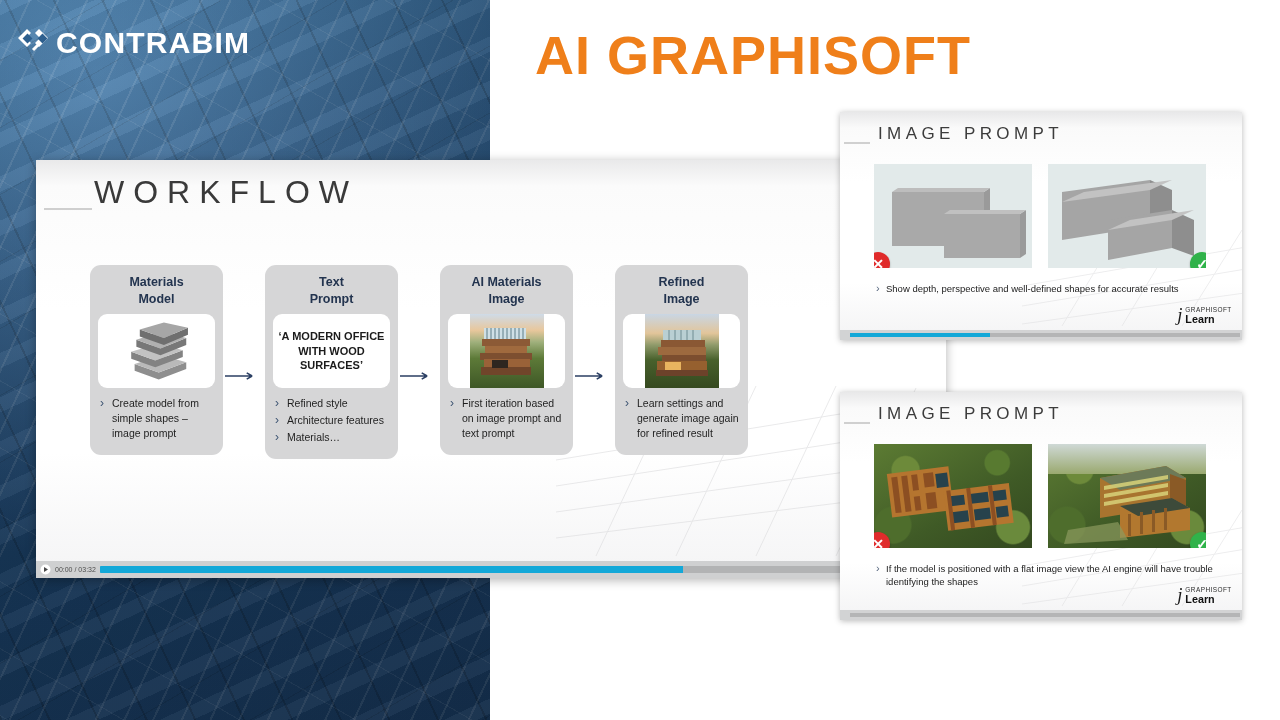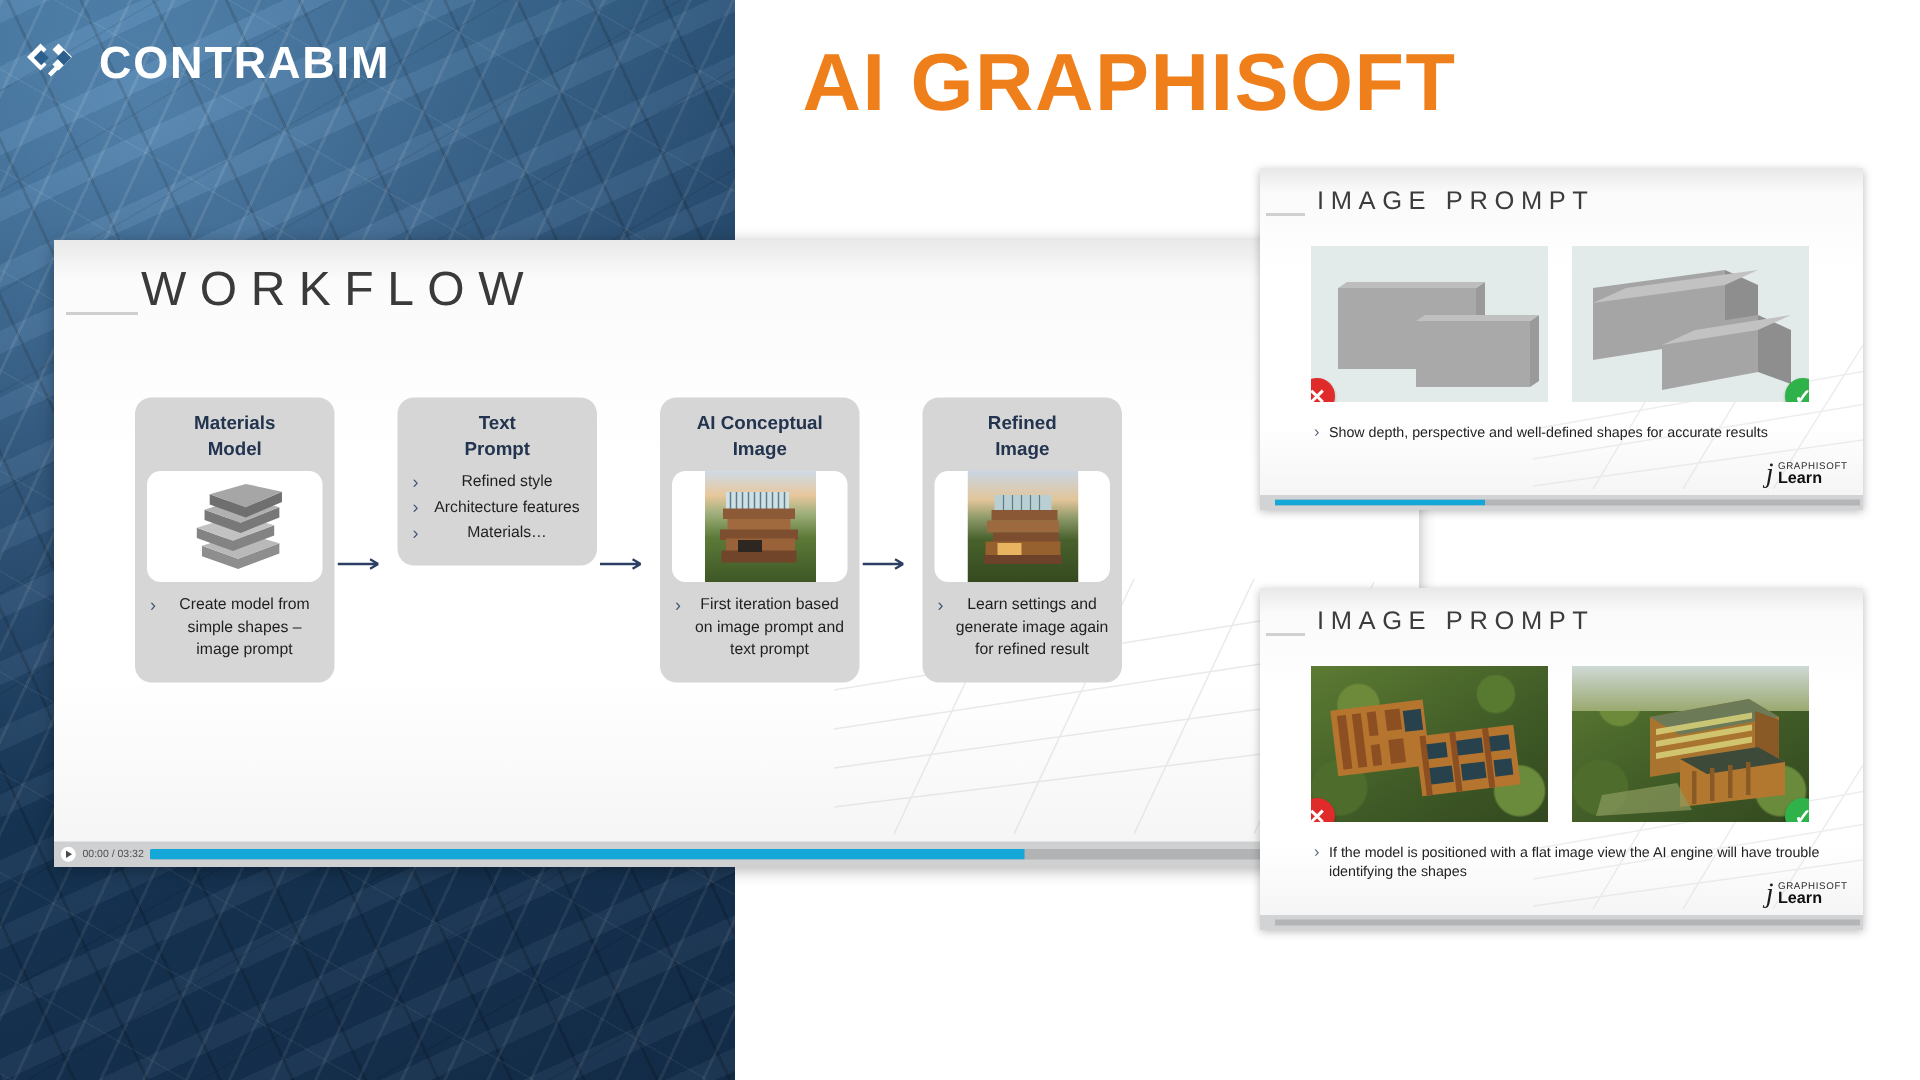--- a/index.html
+++ b/index.html
@@ -35,21 +35,21 @@
       repeating-linear-gradient(30deg, rgba(255,255,255,.07) 0 1px, transparent 1px 58px),
       repeating-linear-gradient(-30deg, rgba(0,0,0,.10) 0 1px, transparent 1px 58px);
   }
   #blue-panel .vig{
     position:absolute;inset:0;
     background:radial-gradient(120% 80% at 20% 10%, rgba(255,255,255,.14), rgba(0,0,0,.28) 85%);
   }
 
   
   #logo{
-    position:absolute;left:14px;top:22px;display:flex;align-items:center;gap:10px;z-index:6;
+    position:absolute;left:14px;top:22px;display:flex;align-items:center;z-index:6;
   }
   #logo .mark{width:42px;height:42px;position:relative;flex:0 0 auto;}
   #logo .logo-text{
     color:#ffffff;font-size:30px;font-weight:bold;letter-spacing:1.2px;
     font-family:"Liberation Sans", sans-serif;
   }
 
   
   #title{
     position:absolute;left:535px;top:24px;
@@ -91,21 +91,21 @@
     background:#ffffff;border-radius:9px;height:74px;display:flex;align-items:center;justify-content:center;
     overflow:hidden;margin-bottom:8px;
   }
   .wf-quote{
     background:#ffffff;border-radius:9px;height:74px;display:flex;align-items:center;justify-content:center;
     text-align:center;font-size:11px;font-weight:bold;color:#1b1b1b;line-height:1.35;
     padding:2px 4px;box-sizing:border-box;margin-bottom:8px;
   }
   .wf-bullets{list-style:none;margin:0;padding:0 1px;}
   .wf-bullets li{
-    position:relative;padding-left:13px;font-size:10.5px;color:#1f1f1f;line-height:1.42;margin-bottom:2px;text-align:center;
+    position:relative;padding-left:13px;font-size:10.5px;color:#1f1f1f;line-height:1.42;margin-bottom:2px;
   }
   .wf-bullets li:before{
     content:"›";position:absolute;left:1px;top:-1px;color:#3e5573;font-size:12px;
   }
   .wf-arrow{
     width:42px;height:74px;display:flex;align-items:center;justify-content:center;margin-top:74px;flex:0 0 auto;
   }
 
   
   .player-bar{
@@ -270,36 +270,37 @@
       <svg viewBox="0 0 42 12" width="38" height="12">
         <path d="M0 6 L30 6 M30 6 L24 2.5 M30 6 L24 9.5" stroke="#2b3f63" stroke-width="1.7" fill="none"></path>
       </svg>
     </div>
 
     <div class="wf-card">
       <div class="wf-card-title">
         <span>Text</span><br>
         <span>Prompt</span>
       </div>
+      <div class="wf-quote">‘A MODERN OFFICE WITH WOOD SURFACES’</div>
       <ul class="wf-bullets">
         <li>Refined style</li>
         <li>Architecture features</li>
         <li>Materials…</li>
       </ul>
     </div>
 
     <div class="wf-arrow">
       <svg viewBox="0 0 42 12" width="38" height="12">
         <path d="M0 6 L30 6 M30 6 L24 2.5 M30 6 L24 9.5" stroke="#2b3f63" stroke-width="1.7" fill="none"></path>
       </svg>
     </div>
 
     <div class="wf-card">
       <div class="wf-card-title">
-        <span>AI Conceptual</span><br>
+        <span>AI Materials</span><br>
         <span>Image</span>
       </div>
       <div class="wf-thumb">
         <div style="position:relative;width:74px;height:74px;overflow:hidden;">
           <div class="render"></div>
           <svg viewBox="0 0 74 74" style="position:absolute;inset:0;">
             <rect x="14" y="14" width="42" height="12" fill="#cfe0e6"></rect>
             <g stroke="#5f7f88" stroke-width="1">
               <path d="M17 14 V26 M21 14 V26 M25 14 V26 M29 14 V26 M33 14 V26 M37 14 V26 M41 14 V26 M45 14 V26 M49 14 V26 M53 14 V26"></path>
             </g>

